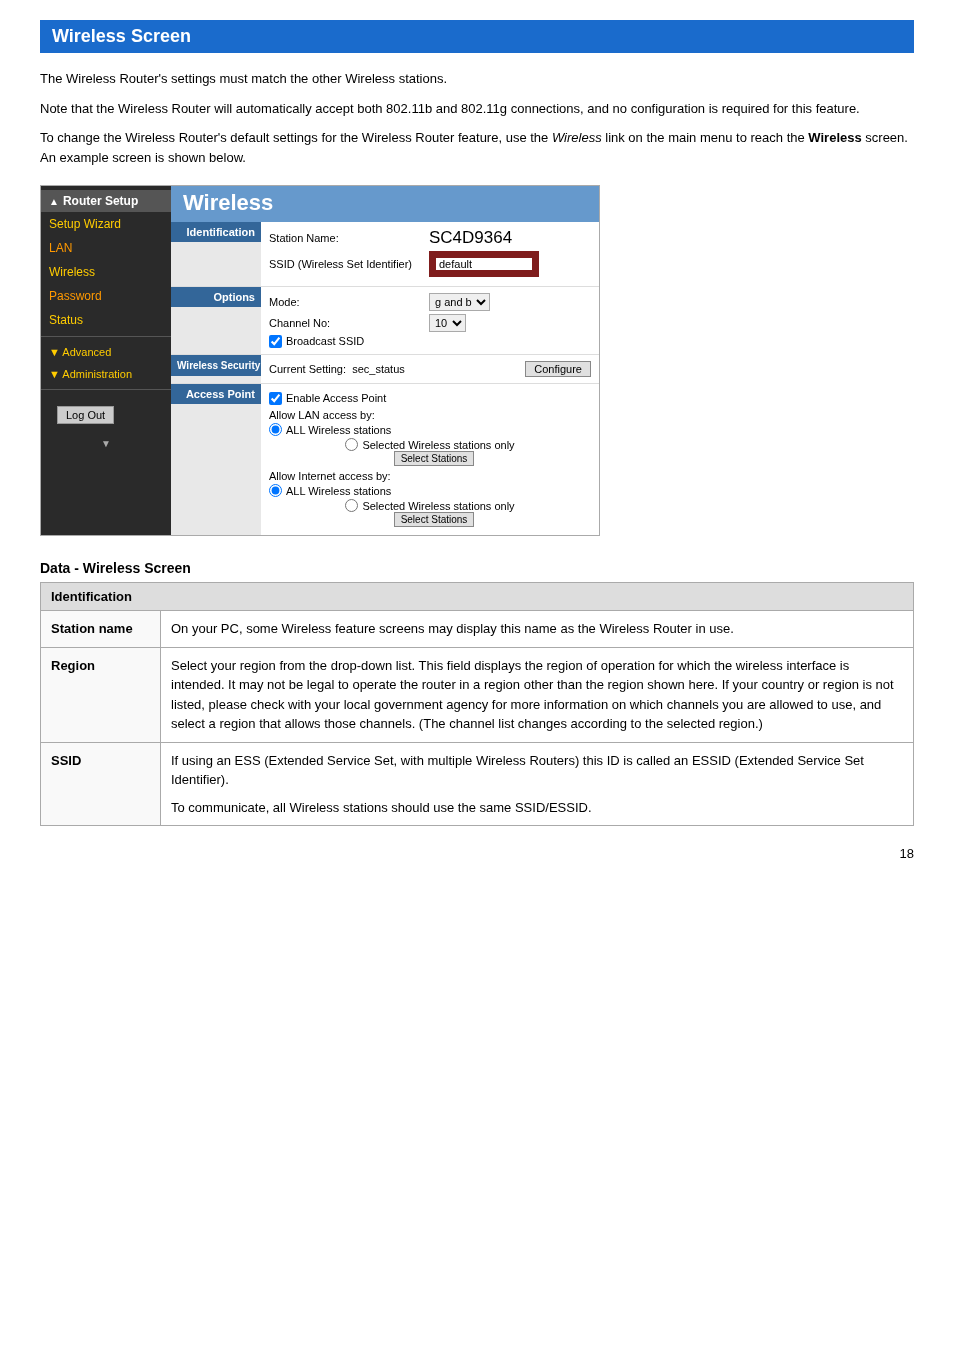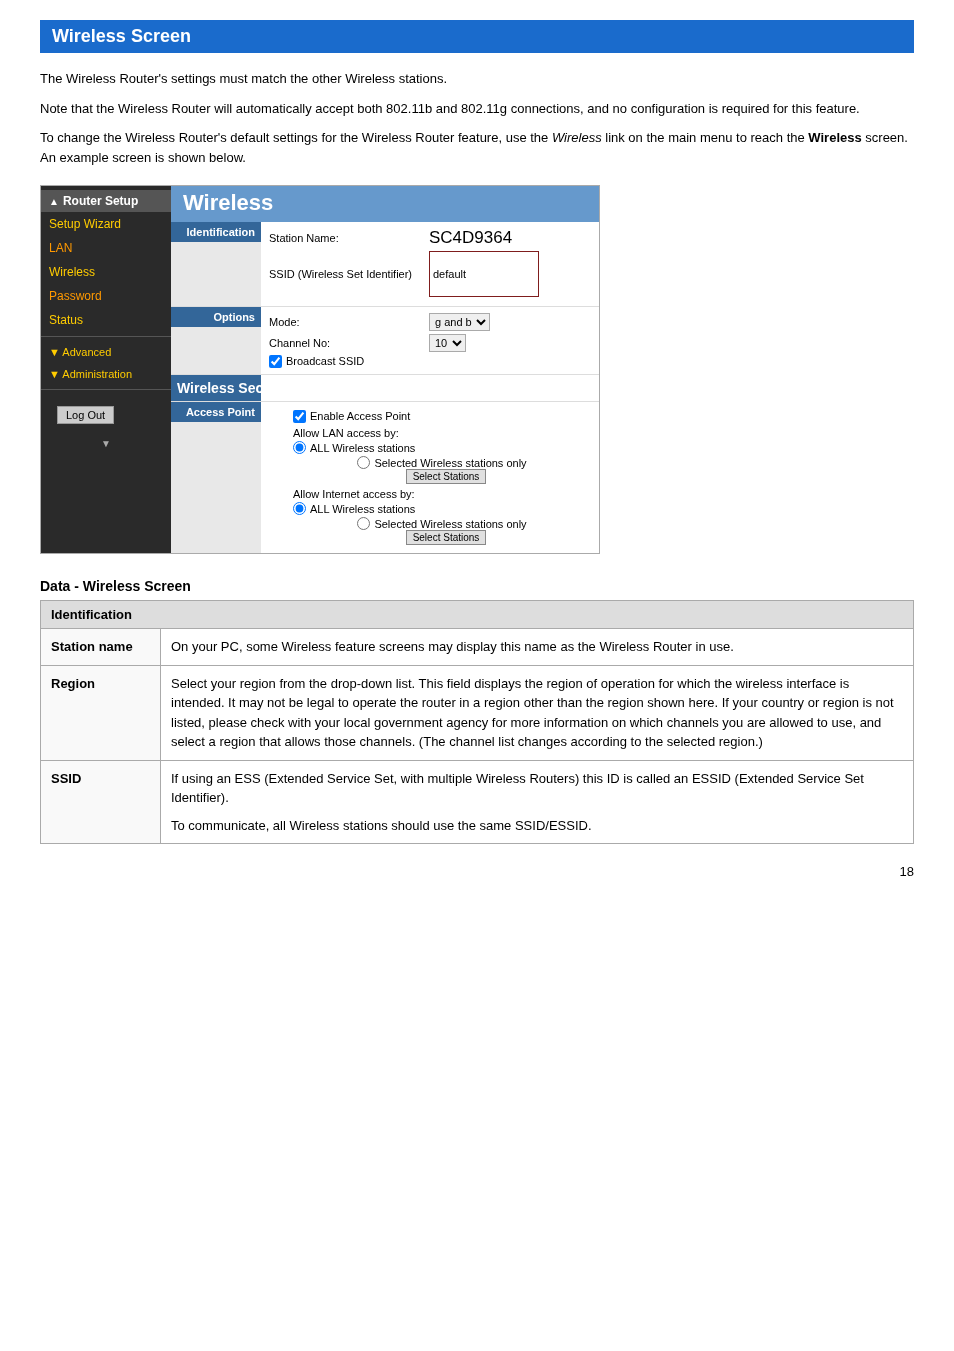--- a/index.html
+++ b/index.html
@@ -136,22 +136,22 @@
     .field-label {
       width: 160px;
       flex-shrink: 0;
       font-size: 11px;
     }
     .field-value {
       font-size: 17px;
     }
     .field-input {
       font-size: 11px;
-      border: 1px solid #7f1d1d;
-      padding: 16px 3px;
+      border: 7px solid #7f1d1d;
+      padding: 0 3px;
       width: 110px;
     }
     .field-select {
       font-size: 11px;
       border: 1px solid #aaa;
       padding: 1px;
     }
     .checkbox-row {
       display: flex;
       align-items: flex-start;
@@ -305,25 +305,34 @@
         </div>
         <div class="checkbox-row">
           <input type="checkbox" checked="" style="">
           <span>Broadcast SSID</span>
         </div>
       </div>
     </div>
 
     <div class="section-row">
       <div class="section-label-cell">
-        <div class="section-label" style="font-size:14px; line-height:1.3;">Wireless Security</div>
-      </div>
-    </div>
-
-    <div class="section-row" style="border-bottom:none;gap:24px;">
+        <div class="section-label" style="font-size:10px; line-height:1.3;">Wireless Security</div>
+      </div>
+      <div class="section-fields">
+        <div class="security-row">
+          <span>
+            <span>Current Setting:</span>&nbsp;
+            <span>sec_status</span>
+          </span>
+          <button class="configure-btn">Configure</button>
+        </div>
+      </div>
+    </div>
+
+    <div class="section-row" style="border-bottom:none;">
       <div class="section-label-cell">
         <div class="section-label">Access Point</div>
       </div>
       <div class="section-fields">
         <div class="checkbox-row">
           <input type="checkbox" checked="" style="">
           <span>Enable Access Point</span>
         </div>
         <div style="margin-top:4px; font-size:11px;">Allow LAN access by:</div>
         <div class="radio-row">

